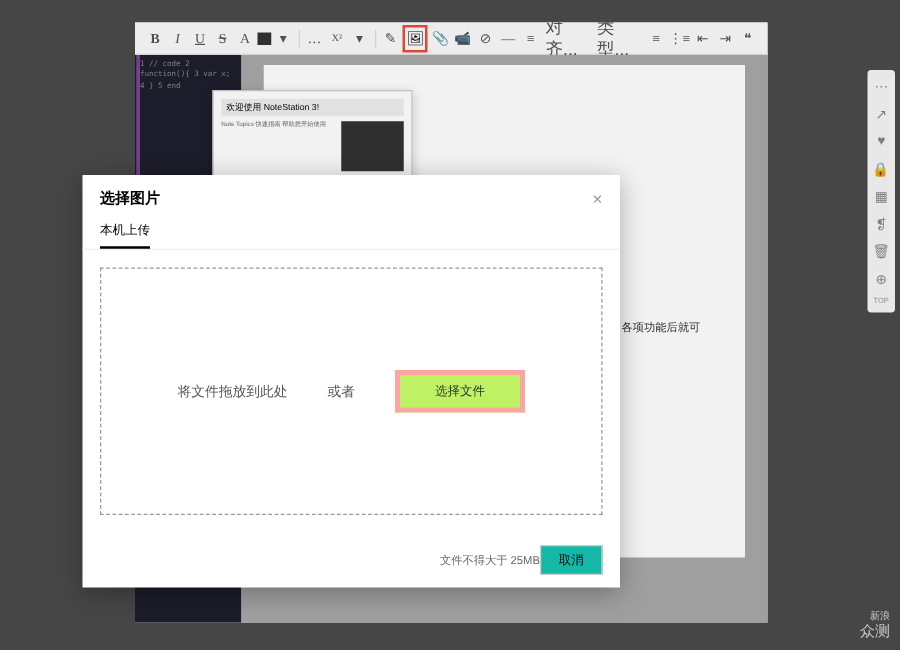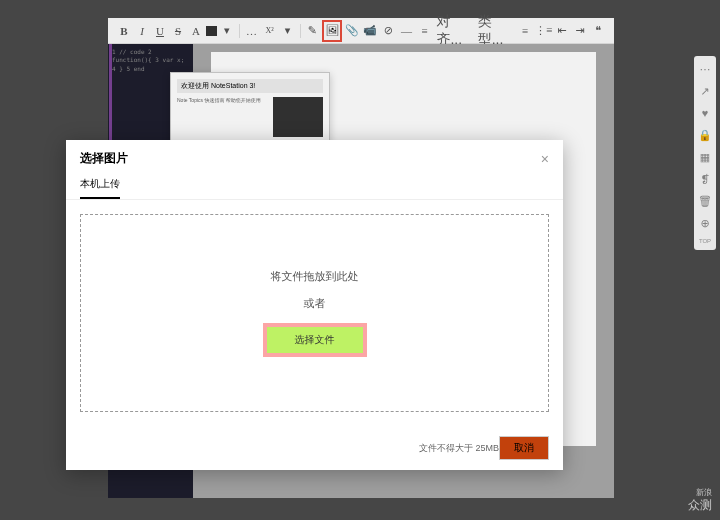--- a/index.html
+++ b/index.html
@@ -18,34 +18,34 @@
 .preview-title{background:#eee;padding:2px 4px;margin-bottom:4px;font-size:7px}
 .preview-content{display:flex;gap:4px}
 .preview-text{flex:1;font-size:5px;color:#666;line-height:1.3}
 .preview-img{width:50px;height:40px;background:#333}
 .txt-below{position:absolute;top:255px;left:395px;font-size:9px;color:#333;line-height:1.6}
 .txt-below .red{color:#c00}
 .side-panel{position:absolute;right:4px;top:56px;width:22px;background:#f5f5f5;border-radius:3px;padding:6px 0;display:flex;flex-direction:column;align-items:center;gap:8px}
 .side-ic{width:14px;height:14px;color:#888;font-size:11px;display:flex;align-items:center;justify-content:center}
 .side-txt{font-size:6px;color:#999}
 .modal-overlay{position:absolute;inset:0;background:rgba(0,0,0,0.05)}
-.modal{position:absolute;top:140px;left:66px;width:497px;height:330px;background:#fff;box-shadow:0 4px 20px rgba(0,0,0,0.3);display:flex;flex-direction:column}
+.modal{position:absolute;top:140px;left:66px;width:430px;height:330px;background:#fff;box-shadow:0 4px 20px rgba(0,0,0,0.3);display:flex;flex-direction:column}
 .modal-header{padding:10px 14px 6px;display:flex;justify-content:space-between;align-items:center}
 .modal-title{font-size:12px;font-weight:bold}
 .modal-close{color:#999;cursor:pointer;font-size:14px}
 .modal-tabs{display:flex;padding:0 14px;border-bottom:1px solid #eee;gap:4px}
 .tab{padding:4px 0 6px;font-size:10px;color:#666;cursor:pointer}
 .tab.active{color:#000;border-bottom:2px solid #000;font-weight:500}
 .modal-body{flex:1;padding:14px}
-.dropzone{border:1px dashed #999;height:100%;display:flex;flex-direction:column;align-items:center;justify-content:center;gap:12px}
+.dropzone{border:1px dashed #999;height:100%;display:flex;flex-direction:row;align-items:center;justify-content:center;gap:32px}
 .dz-text{font-size:11px;color:#555}
 .choose-btn{border:4px solid #fca5a5;padding:6px 28px;font-size:10px;color:#333;background:#bef264;cursor:pointer}
 .modal-footer{padding:10px 14px;display:flex;justify-content:flex-end;align-items:center;border-top:0}
 .size-hint{font-size:9px;color:#666}
-.cancel-btn{border:1px solid #ccc;padding:4px 14px;font-size:10px;background:#c2410c;cursor:pointer}
+.cancel-btn{border:1px solid #ccc;padding:4px 14px;font-size:10px;background:#14b8a6;cursor:pointer}
 .watermark{position:absolute;bottom:8px;right:8px;color:rgba(255,255,255,0.7);font-size:12px;text-align:right;line-height:1.2}
 .wm-small{font-size:8px}
 .purple-bar{position:absolute;top:44px;left:109px;width:3px;height:200px;background:#7b4397}
 </style>
 </head>
 <body>
 
 <div class="editor-container">
   <div class="toolbar">
     <div class="tb-btn" style="font-weight:bold">B</div>

